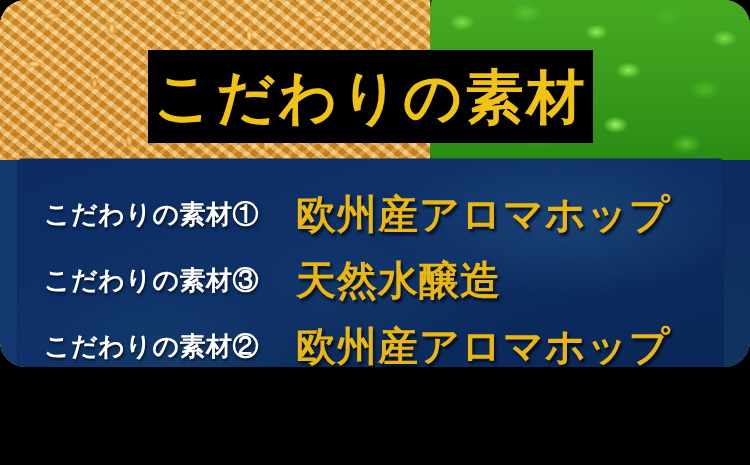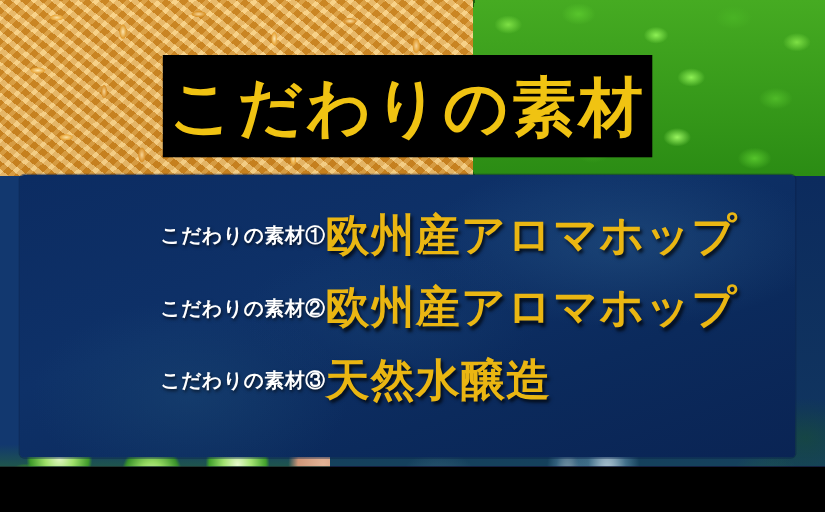--- a/index.html
+++ b/index.html
@@ -3,24 +3,25 @@
 <meta charset="utf-8">
 <style>
   html, body {
     margin: 0;
     padding: 0;
     background: #000;
   }
   #stage {
     position: relative;
     width: 750px;
-    height: 424px;
+    height: 367px;
     overflow: hidden;
     font-family: "DejaVu Serif", "Liberation Serif", serif;
-    background: #6d28d9;
+    background: #fca5a5;
+    border-radius: 26px;
   }
 
   
   .bg-layer { position: absolute; inset: 0; }
 
   .bg-quad { position: absolute; overflow: hidden; }
 
   
   .bg-malt {
     left: 0; top: 0; width: 430px; height: 160px;
@@ -144,27 +145,26 @@
   .row {
     display: flex;
     align-items: center;
     height: 66px;
   }
   .row-label {
     width: 278px;
     padding-left: 26px;
     box-sizing: border-box;
     color: #ffffff;
-    font-size: 18px;
+    font-size: 26px;
     font-weight: 700;
     letter-spacing: 0.5px;
     white-space: nowrap;
     text-shadow: 1px 2px 3px rgba(0,0,0,.65);
     font-family: "DejaVu Serif", "Liberation Serif", serif;
-    text-align: right;
   }
   .row-value {
     color: #eab612;
     font-size: 40px;
     font-weight: 700;
     letter-spacing: 1px;
     white-space: nowrap;
     line-height: 1;
     text-shadow: 2px 3px 3px rgba(0,0,0,.72);
     font-family: "DejaVu Serif", "Liberation Serif", serif;
@@ -188,25 +188,25 @@
 
   <div class="blue-panel">
     <div class="panel-rows">
 
       <div class="row">
         <div class="row-label">こだわりの素材①</div>
         <div class="row-value">欧州産アロマホップ</div>
       </div>
 
       <div class="row">
+        <div class="row-label">こだわりの素材③</div>
+        <div class="row-value">天然水醸造</div>
+      </div>
+
+      <div class="row">
         <div class="row-label">こだわりの素材②</div>
         <div class="row-value">欧州産アロマホップ</div>
       </div>
 
-      <div class="row">
-        <div class="row-label">こだわりの素材③</div>
-        <div class="row-value">天然水醸造</div>
-      </div>
-
     </div>
   </div>
 
 </div>
 
 </body></html>

